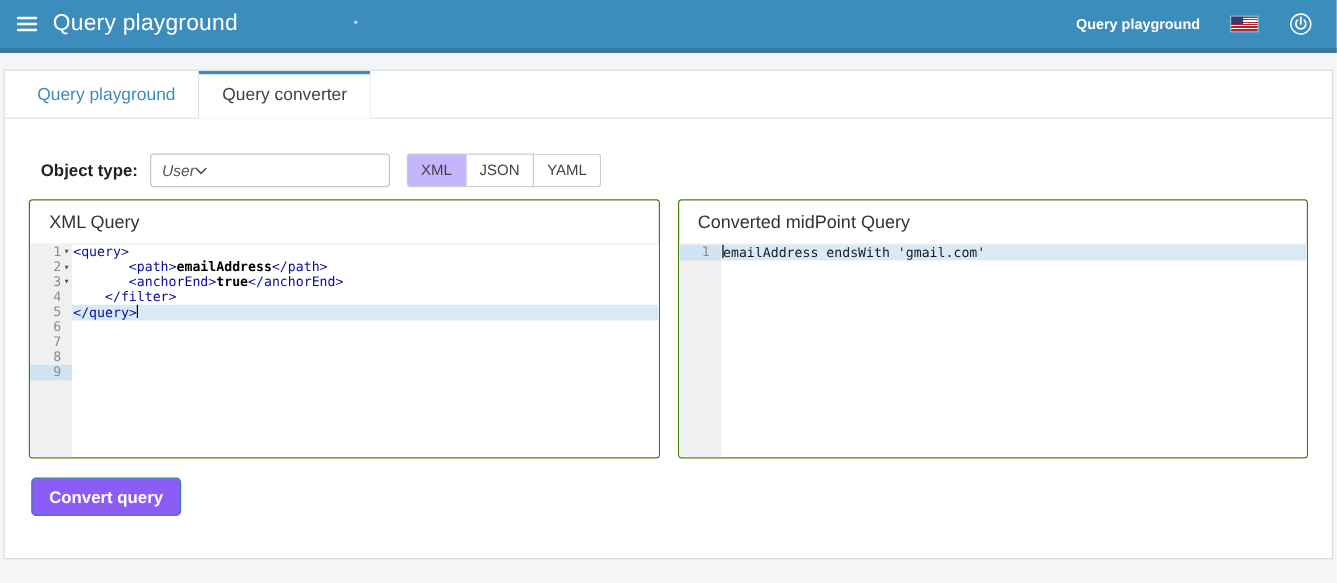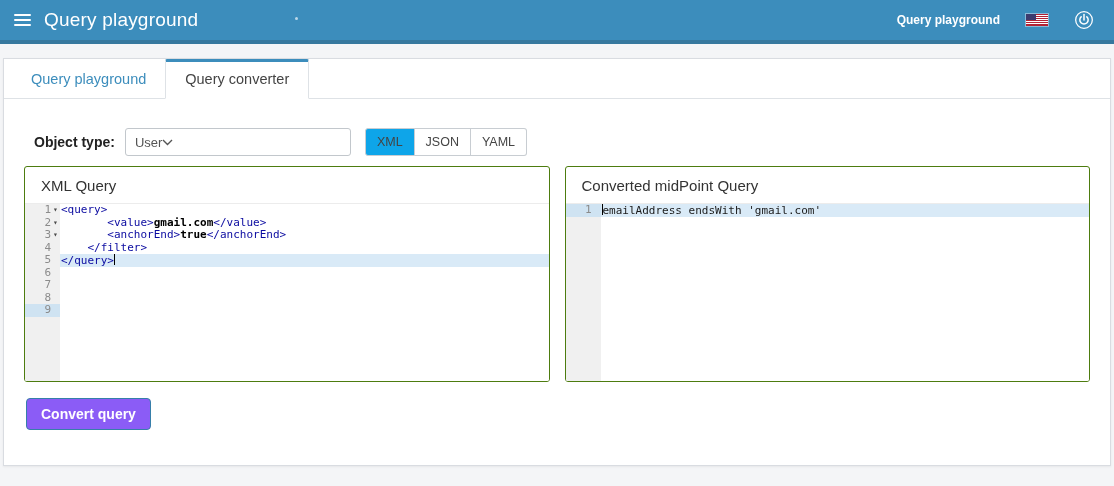--- a/index.html
+++ b/index.html
@@ -42,32 +42,32 @@
     color:#444; background:#fff; cursor:default;
     border:1px solid #dee2e6; border-bottom:1px solid #fff;
     border-top:3px solid #3c8dbc; border-radius:2px 2px 0 0;
     margin-bottom:-1px; padding-top:9px;
   }
   .tab-content{ padding:29px 20px 35px; }
   
   .obj-row{ display:flex; align-items:center; }
   .obj-label{ font-size:14px; font-weight:bold; color:#222; margin-left:10px; }
   .select{
-    margin-left:10px; width:226px; height:28px; border:1px solid #c2c7cc; border-radius:3px;
+    margin-left:10px; width:200px; height:28px; border:1px solid #c2c7cc; border-radius:3px;
     background:#fff; display:flex; align-items:center; justify-content:flex-start;
-    padding:0 9px; font-size:13px; color:#555; cursor:pointer;
+    padding:0 9px; font-size:13px; color:#555; cursor:pointer;font-style:italic;
   }
   .btn-group{ display:flex; margin-left:14px; }
   .fmt-btn{
     height:28px; padding:0 11px; font-size:12.5px; color:#444; background:#fff;
     border:1px solid #c8cdd2; border-left-width:0; display:flex; align-items:center; cursor:pointer;
   }
   .fmt-btn:first-child{ border-left-width:1px; border-radius:3px 0 0 3px; }
   .fmt-btn:last-child{ border-radius:0 3px 3px 0; }
-  .fmt-btn.selected{ background:#0ea5e9; }
+  .fmt-btn.selected{ background:#c4b5fd; }
   
   .panels{ display:flex; gap:15px; margin-top:10px; }
   .panel{ flex:1; border:1px solid #4d7c0f; border-radius:3px; background:#fff; overflow:hidden; }
   .panel-header{ padding:10px 16px 9px; font-size:15px; color:#333; border-bottom:1px solid #ececec; }
   .editor{ display:flex; height:177px; background:#fff;
     font-family:"DejaVu Sans Mono", monospace; font-size:11px; line-height:12.5px; cursor:text; }
   .gutter{ width:35px; flex:none; background:#f0f0f0; color:#8b8b8b; }
   .gline{ display:flex; justify-content:flex-end; align-items:center; height:12.5px; }
   .gline.act{ background:#cfe3f2; }
   .fold{ width:9px; font-size:8px; line-height:12.5px; color:#4a4a4a; text-align:center; cursor:pointer; }
@@ -170,21 +170,21 @@
                 <span>8</span>
                 <span class="fold"></span>
               </div>
               <div class="gline act">
                 <span>9</span>
                 <span class="fold"></span>
               </div>
             </div>
             <div class="code">
               <div class="cline"><span class="tag">&lt;query&gt;</span></div>
-              <div class="cline"><span class="tag">       &lt;value&gt;</span><span class="bold">gmail.com</span><span class="tag">&lt;/value&gt;</span></div>
+              <div class="cline"><span class="tag">       &lt;path&gt;</span><span class="bold">emailAddress</span><span class="tag">&lt;/path&gt;</span></div>
               <div class="cline"><span class="tag">       &lt;anchorEnd&gt;</span><span class="bold">true</span><span class="tag">&lt;/anchorEnd&gt;</span></div>
               <div class="cline"><span class="tag">    &lt;/filter&gt;</span></div>
               <div class="cline act"><span class="tag">&lt;/query&gt;</span><span class="caret"></span></div>
             </div>
           </div>
       </section>
       <section class="panel">
         <div class="panel-header">Converted midPoint Query</div>
         <div class="editor">
             <div class="gutter">

